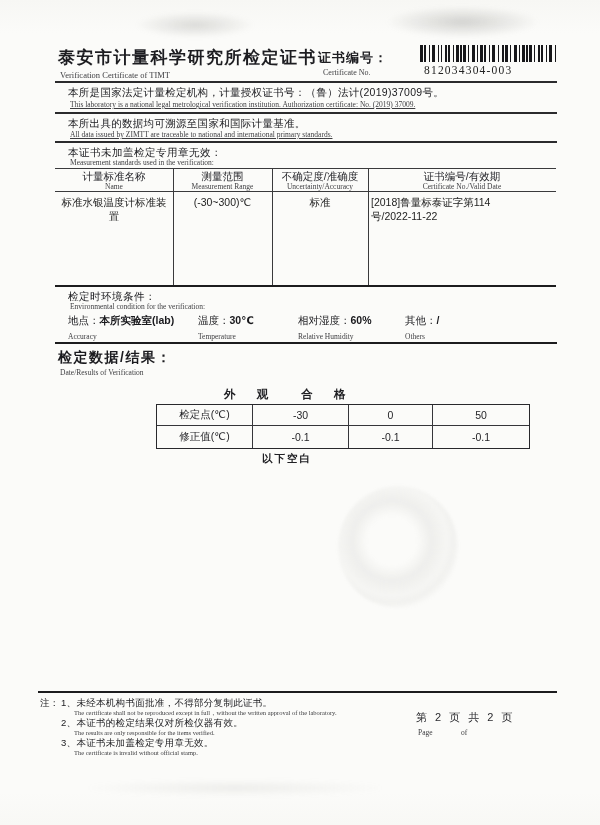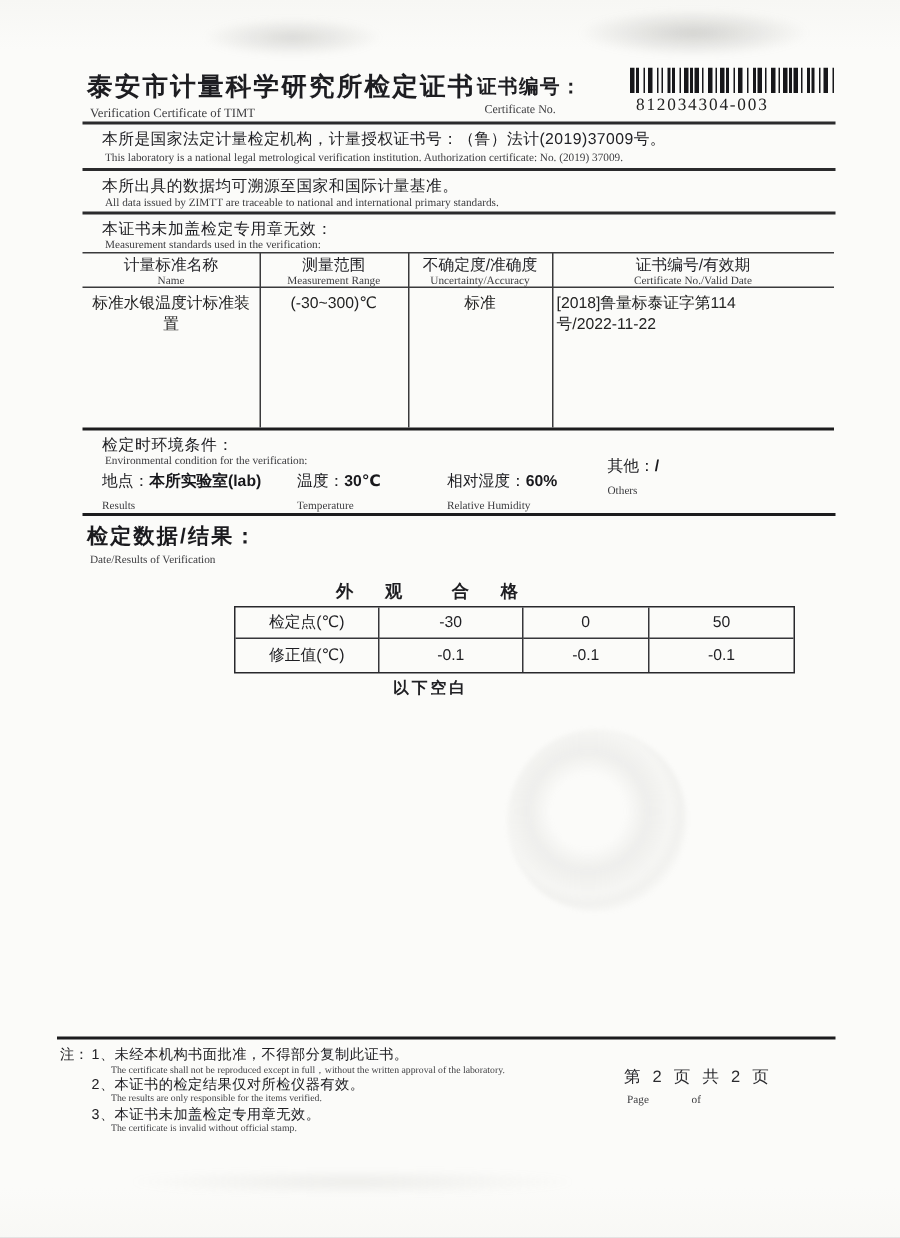--- a/index.html
+++ b/index.html
@@ -18,21 +18,21 @@
 
   .title-zh{font-size:17px;font-weight:bold;letter-spacing:1.5px;color:#1d1d21;}
   .title-en{font-size:8.5px;}
   .cert-label-zh{font-size:13px;font-weight:bold;letter-spacing:1px;color:#1d1d21;}
   .cert-label-en{font-size:8px;}
   .barcode{display:flex;align-items:stretch;overflow:hidden;}
   .barcode i{display:block;height:100%;}
   .cert-number{font-size:11.5px;letter-spacing:1.2px;color:#222;}
 
   .stmt-zh{font-size:10.5px;color:#202024;letter-spacing:.3px;text-align:right;}
-  .stmt-en{font-size:7.5px;}
+  .stmt-en{font-size:7.5px;text-decoration:underline;}
   .sec-title-zh{font-size:10.5px;color:#202024;letter-spacing:.5px;}
   .sec-title-en{font-size:7.5px;}
 
   .th-zh{font-size:10.5px;text-align:center;color:#25252a;}
   .th-en{font-size:7.5px;text-align:center;}
   .td-zh{font-size:10.5px;color:#222;line-height:14px;}
   .center{text-align:center;}
 
   .env-group{font-size:10.5px;color:#202024;}
   .env-value{font-weight:bold;color:#18181c;}
@@ -183,31 +183,31 @@
   <div class="abs td-zh center" style="left:59px;top:195px;width:110px;">标准水银温度计标准装置</div>
   <div class="abs td-zh center" style="left:173px;top:195px;width:99px;">(-30~300)℃</div>
   <div class="abs td-zh center" style="left:272px;top:195px;width:96px;">标准</div>
   <div class="abs td-zh" style="left:371px;top:195px;width:124px;">[2018]鲁量标泰证字第114号/2022-11-22</div>
 
   <div class="abs sec-title-zh" style="left:68px;top:290px;">检定时环境条件：</div>
   <div class="abs en sec-title-en" style="left:70px;top:302px;">Environmental condition for the verification:</div>
 
   <div class="abs env-group" style="left:68px;top:314px;">
     <span>地点：</span><span class="env-value">本所实验室(lab)</span>
-    <div class="en env-en">Results</div>
+    <div class="en env-en">Accuracy</div>
   </div>
   <div class="abs env-group" style="left:198px;top:314px;">
     <span>温度：</span><span class="env-value">30℃</span>
     <div class="en env-en">Temperature</div>
   </div>
   <div class="abs env-group" style="left:298px;top:314px;">
     <span>相对湿度：</span><span class="env-value">60%</span>
     <div class="en env-en">Relative Humidity</div>
   </div>
-  <div class="abs env-group" style="left:405px;top:304px;">
+  <div class="abs env-group" style="left:405px;top:314px;">
     <span>其他：</span><span class="env-value">/</span>
     <div class="en env-en">Others</div>
   </div>
   <div class="rule thick" style="left:55px;top:342px;width:502px;"></div>
 
   <div class="abs res-title" style="left:58px;top:349px;">检定数据/结果：</div>
   <div class="abs en res-title-en" style="left:60px;top:368px;">Date/Results of Verification</div>
 
   <div class="abs appearance" style="left:224px;top:387px;">
     <span>外 观</span>

